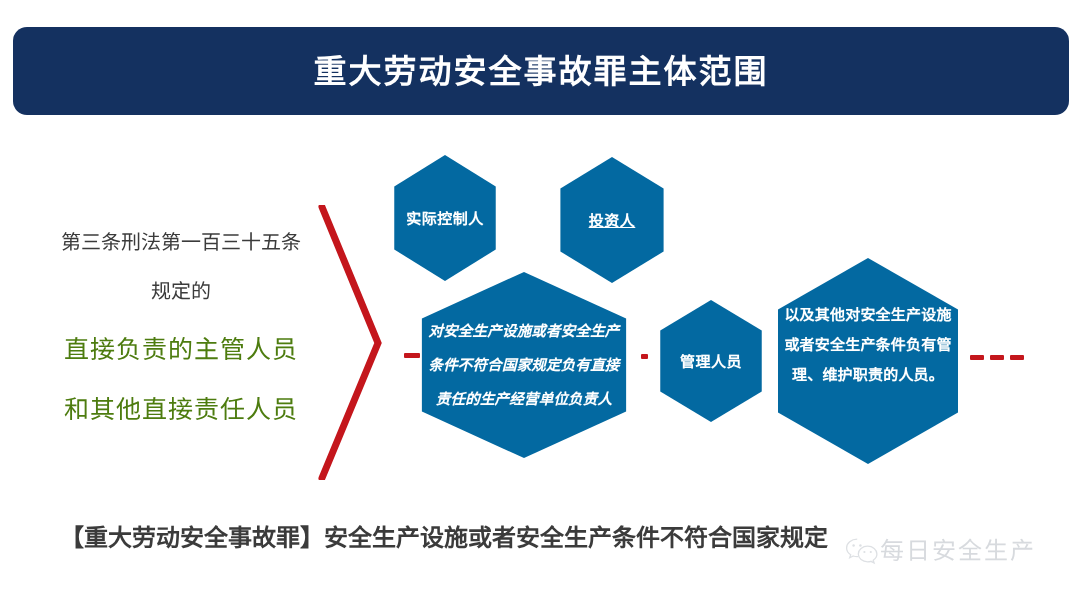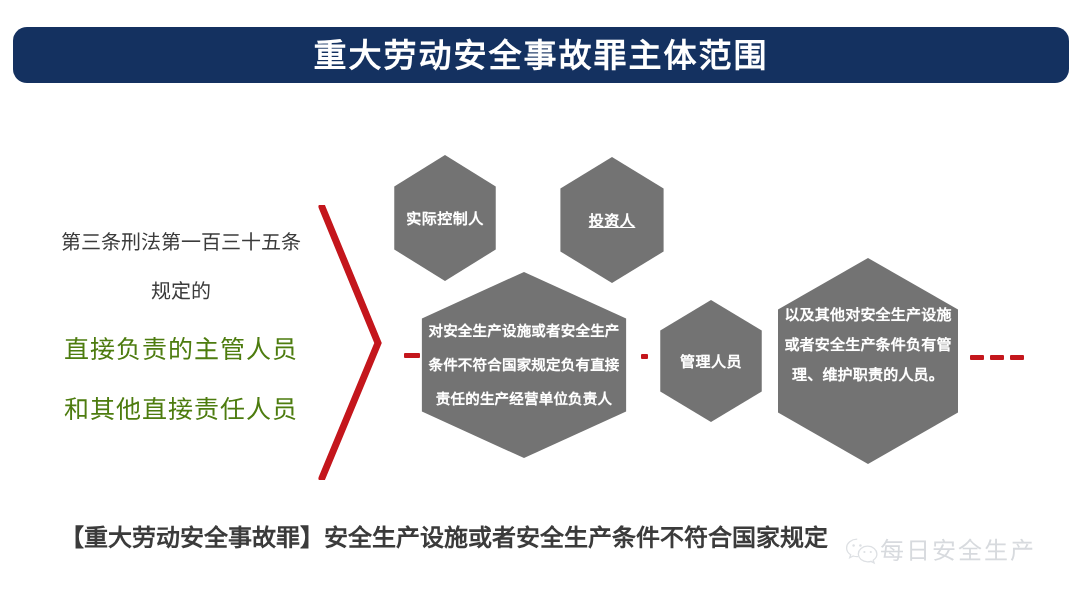--- a/index.html
+++ b/index.html
@@ -19,21 +19,21 @@
     background: #ffffff;
     overflow: hidden;
   }
 
   
   .title-banner {
     position: absolute;
     left: 13px;
     top: 27px;
     width: 1056px;
-    height: 56px;
+    height: 88px;
     background: #143160;
     border-radius: 14px;
     display: flex;
     align-items: center;
     justify-content: center;
     box-sizing: border-box;
   }
   .title-banner .title-text {
     color: #ffffff;
     font-size: 33px;
@@ -97,21 +97,21 @@
     width: 7px;
     height: 5px;
   }
   .dash-r1 { left: 970px; top: 355px; width: 14px; height: 5px; }
   .dash-r2 { left: 990px; top: 355px; width: 14px; height: 5px; }
   .dash-r3 { left: 1010px; top: 355px; width: 14px; height: 5px; }
 
   
   .hex {
     position: absolute;
-    background: #737373;
+    background: #0369a1;
     -webkit-clip-path: polygon(50% 0%, 93% 25%, 93% 75%, 50% 100%, 7% 75%, 7% 25%);
     clip-path: polygon(50% 0%, 93% 25%, 93% 75%, 50% 100%, 7% 75%, 7% 25%);
     display: flex;
     align-items: center;
     justify-content: center;
     text-align: center;
     color: #ffffff;
   }
   .hex .hex-label {
     font-weight: bold;
@@ -129,20 +129,21 @@
   #hex-investor {
     left: 552px; top: 157px; width: 120px; height: 126px; text-decoration: underline;
   }
   #hex-investor .hex-label { font-size: 15px; letter-spacing: 0.5px; }
 
   
   #hex-principal {
     left: 413px; top: 272px; width: 222px; height: 186px;
     -webkit-clip-path: polygon(50% 0%, 96% 25%, 96% 75%, 50% 100%, 4% 75%, 4% 25%);
     clip-path: polygon(50% 0%, 96% 25%, 96% 75%, 50% 100%, 4% 75%, 4% 25%);
+    font-style: italic;
   }
   #hex-principal .hex-label {
     font-size: 14.5px;
     line-height: 2.35;
     letter-spacing: 0.2px;
     width: 196px;
   }
 
   
   #hex-management {

